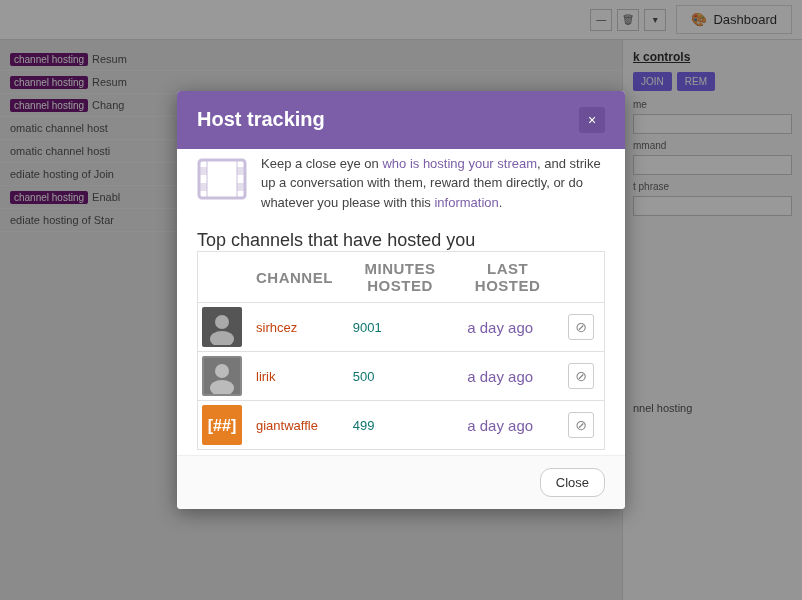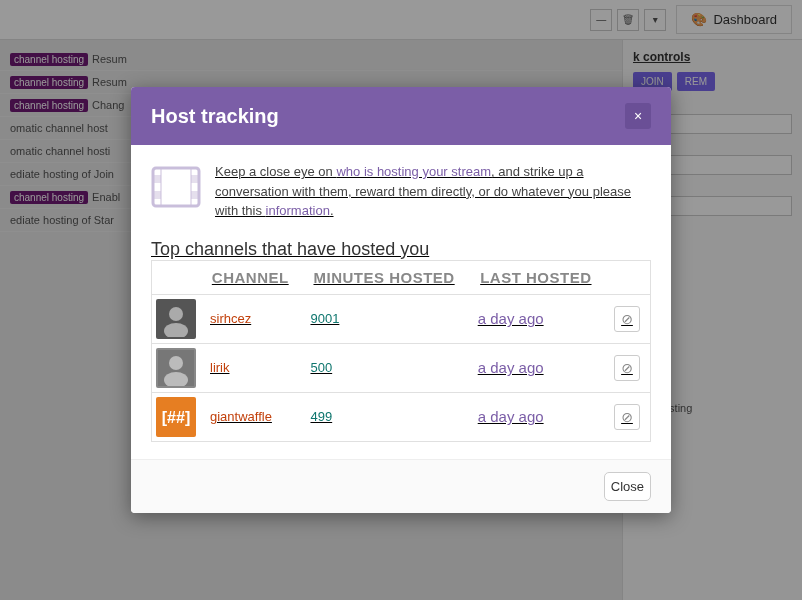--- a/index.html
+++ b/index.html
@@ -142,21 +142,21 @@
       background: rgba(0,0,0,0.4);
       display: flex;
       align-items: center;
       justify-content: center;
       z-index: 100;
     }
 
     
     .modal {
       background: #fff;
-      width: 540px;
+      width: 448px;
       border-radius: 4px;
       overflow: hidden;
       box-shadow: 0 4px 20px rgba(0,0,0,0.4);
     }
 
     .modal-header {
       background: #7b5ea7;
       padding: 16px 20px;
       display: flex;
       align-items: center;
@@ -177,22 +177,21 @@
       height: 26px;
       border-radius: 3px;
       font-size: 14px;
       cursor: pointer;
       display: flex;
       align-items: center;
       justify-content: center;
     }
 
     .modal-body {
-      padding: 17px 20px;
-      text-decoration: underline;
+      padding: 5px 20px;
     }
 
     .modal-info {
       display: flex;
       align-items: flex-start;
       gap: 14px;
       margin-bottom: 18px;
     }
 
     .film-icon {
@@ -324,24 +323,24 @@
       padding: 12px 20px;
       display: flex;
       justify-content: flex-end;
       border-top: 1px solid #eee;
       background: #fafafa;
     }
 
     .close-btn {
       background: #fff;
       border: 1px solid #ccc;
-      padding: 6px 6px;
+      padding: 6px 15px;
       font-size: 13px;
       cursor: pointer;
-      border-radius: 5px;
+      border-radius: 11px;
       color: #333;
     }
   </style>
 </head>
 <body>
 
 <div class="bg-ui">
   <div class="bg-top-bar">
     <div class="bg-top-bar-icons">
       <div class="bg-icon-btn">—</div>

